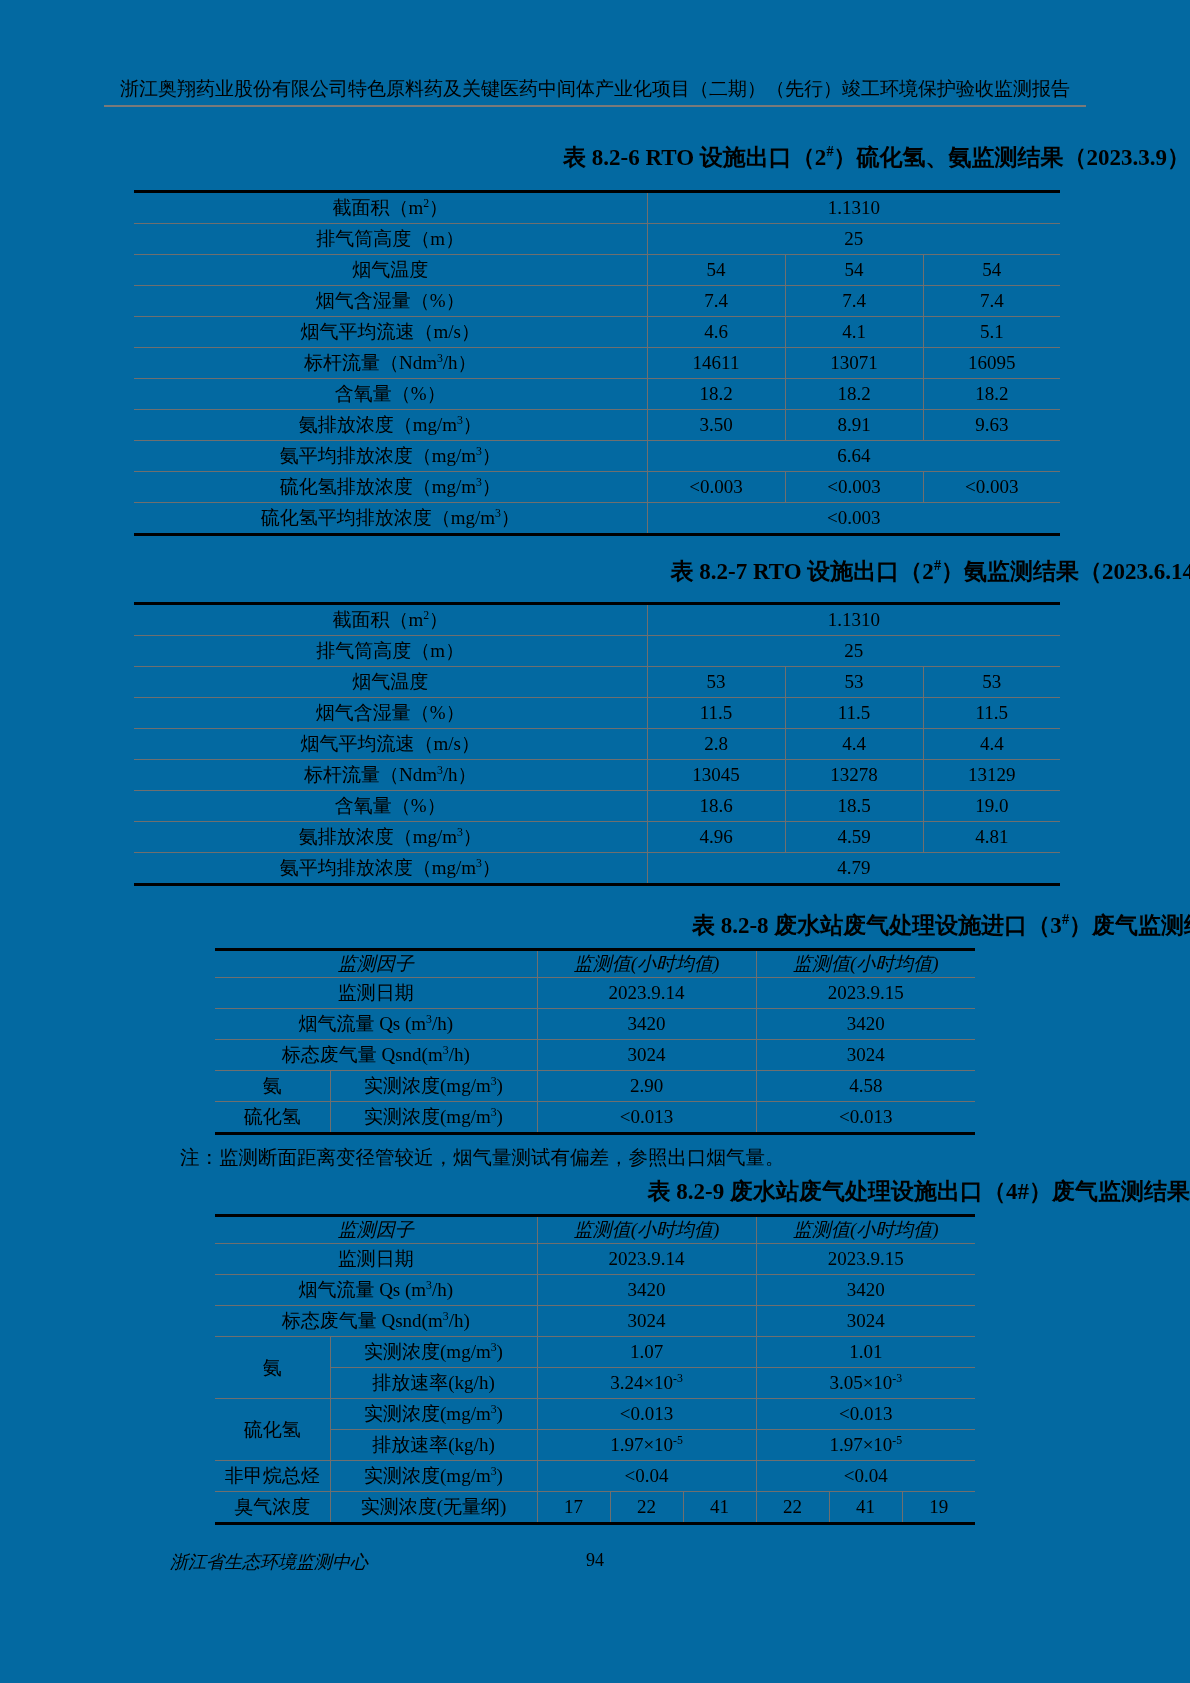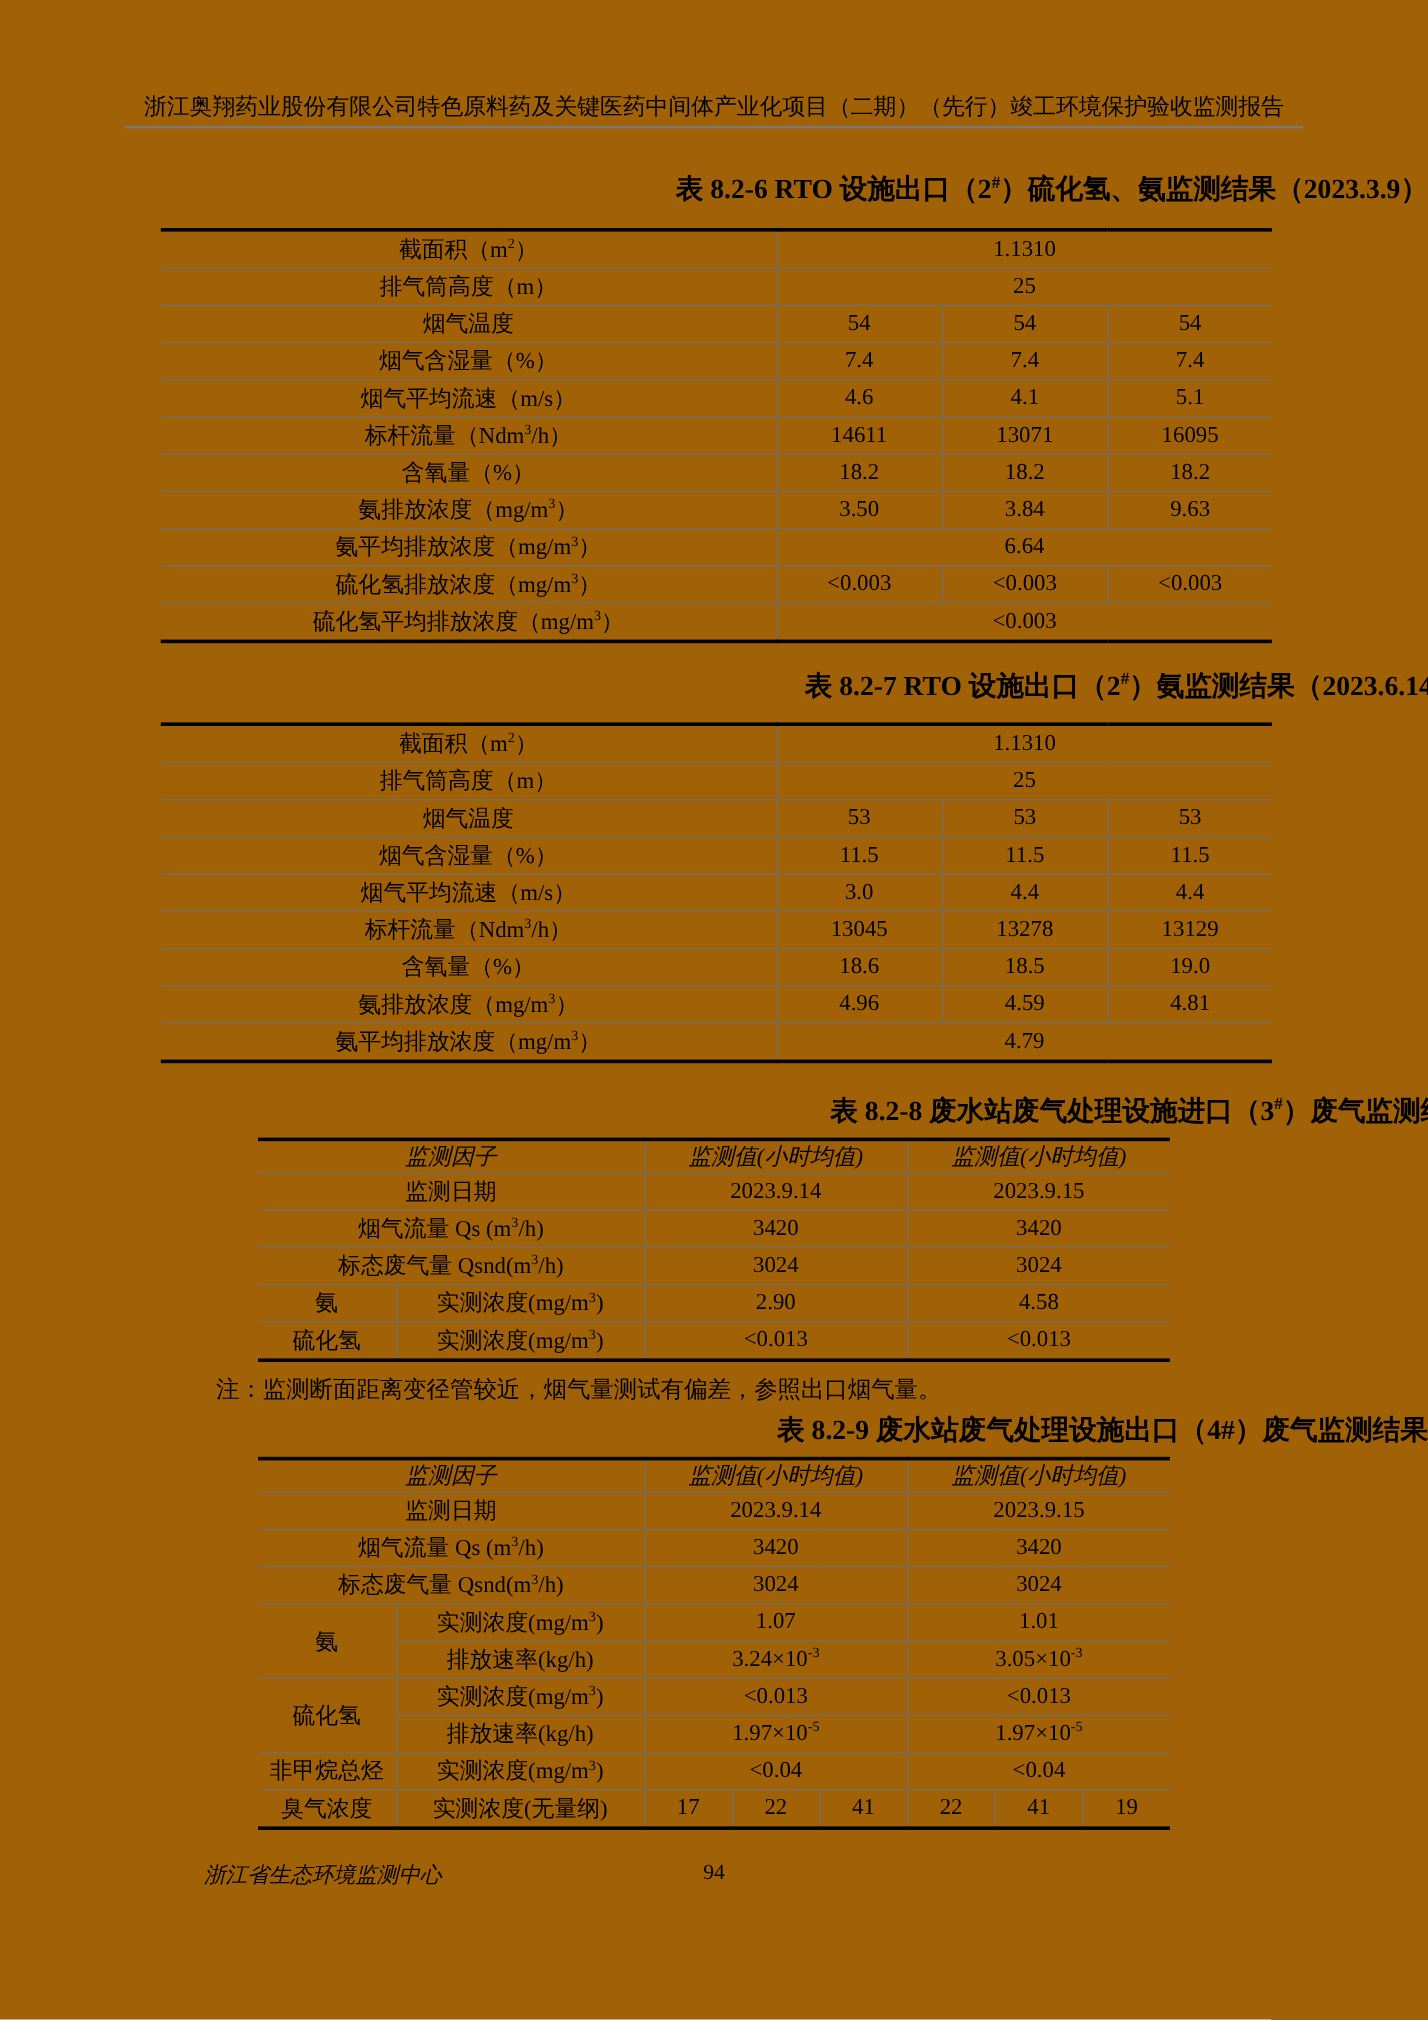--- a/index.html
+++ b/index.html
@@ -1,17 +1,17 @@
 <!DOCTYPE html>
 <html><head>
 <meta charset="utf-8">
 <style>
   html,body{margin:0;padding:0;background:#e9e9e9;}
   .page{
-    position:relative;width:1190px;height:1683px;margin:0 auto;background:#a16207;
+    position:relative;width:1190px;height:1683px;margin:0 auto;background:#0369a1;
     font-family:"Liberation Serif","DejaVu Serif",serif;color:#000;
   }
   .hdr{position:absolute;top:76px;left:48px;width:1094px;text-align:center;
        font-size:19px;letter-spacing:0;white-space:nowrap;}
   .hdr-rule{position:absolute;top:105px;left:104px;width:982px;height:2px;background:#7a7a7a;}
   .tbl-title{position:absolute;left:0;width:100%;text-align:right;font-size:23px;font-weight:bold;}
   #title1{top:142px;}
   #title2{top:556px;margin-left:27px;}
   #title3{top:910px;margin-left:40px;}
   #title4{top:1176px;}
@@ -81,21 +81,21 @@
         </tr>
     <tr>
           <td>含氧量（%）</td>
           <td>18.2</td>
           <td>18.2</td>
           <td>18.2</td>
         </tr>
     <tr>
           <td>氨排放浓度（mg/m<sup>3</sup>）</td>
           <td>3.50</td>
-          <td>3.84</td>
+          <td>8.91</td>
           <td>9.63</td>
         </tr>
     <tr>
           <td>氨平均排放浓度（mg/m<sup>3</sup>）</td>
           <td colspan="3">6.64</td>
         </tr>
     <tr>
           <td>硫化氢排放浓度（mg/m<sup>3</sup>）</td>
           <td>&lt;0.003</td>
           <td>&lt;0.003</td>
@@ -132,21 +132,21 @@
           <td>53</td>
         </tr>
     <tr>
           <td>烟气含湿量（%）</td>
           <td>11.5</td>
           <td>11.5</td>
           <td>11.5</td>
         </tr>
     <tr>
           <td>烟气平均流速（m/s）</td>
-          <td>3.0</td>
+          <td>2.8</td>
           <td>4.4</td>
           <td>4.4</td>
         </tr>
     <tr>
           <td>标杆流量（Ndm<sup>3</sup>/h）</td>
           <td>13045</td>
           <td>13278</td>
           <td>13129</td>
         </tr>
     <tr>

